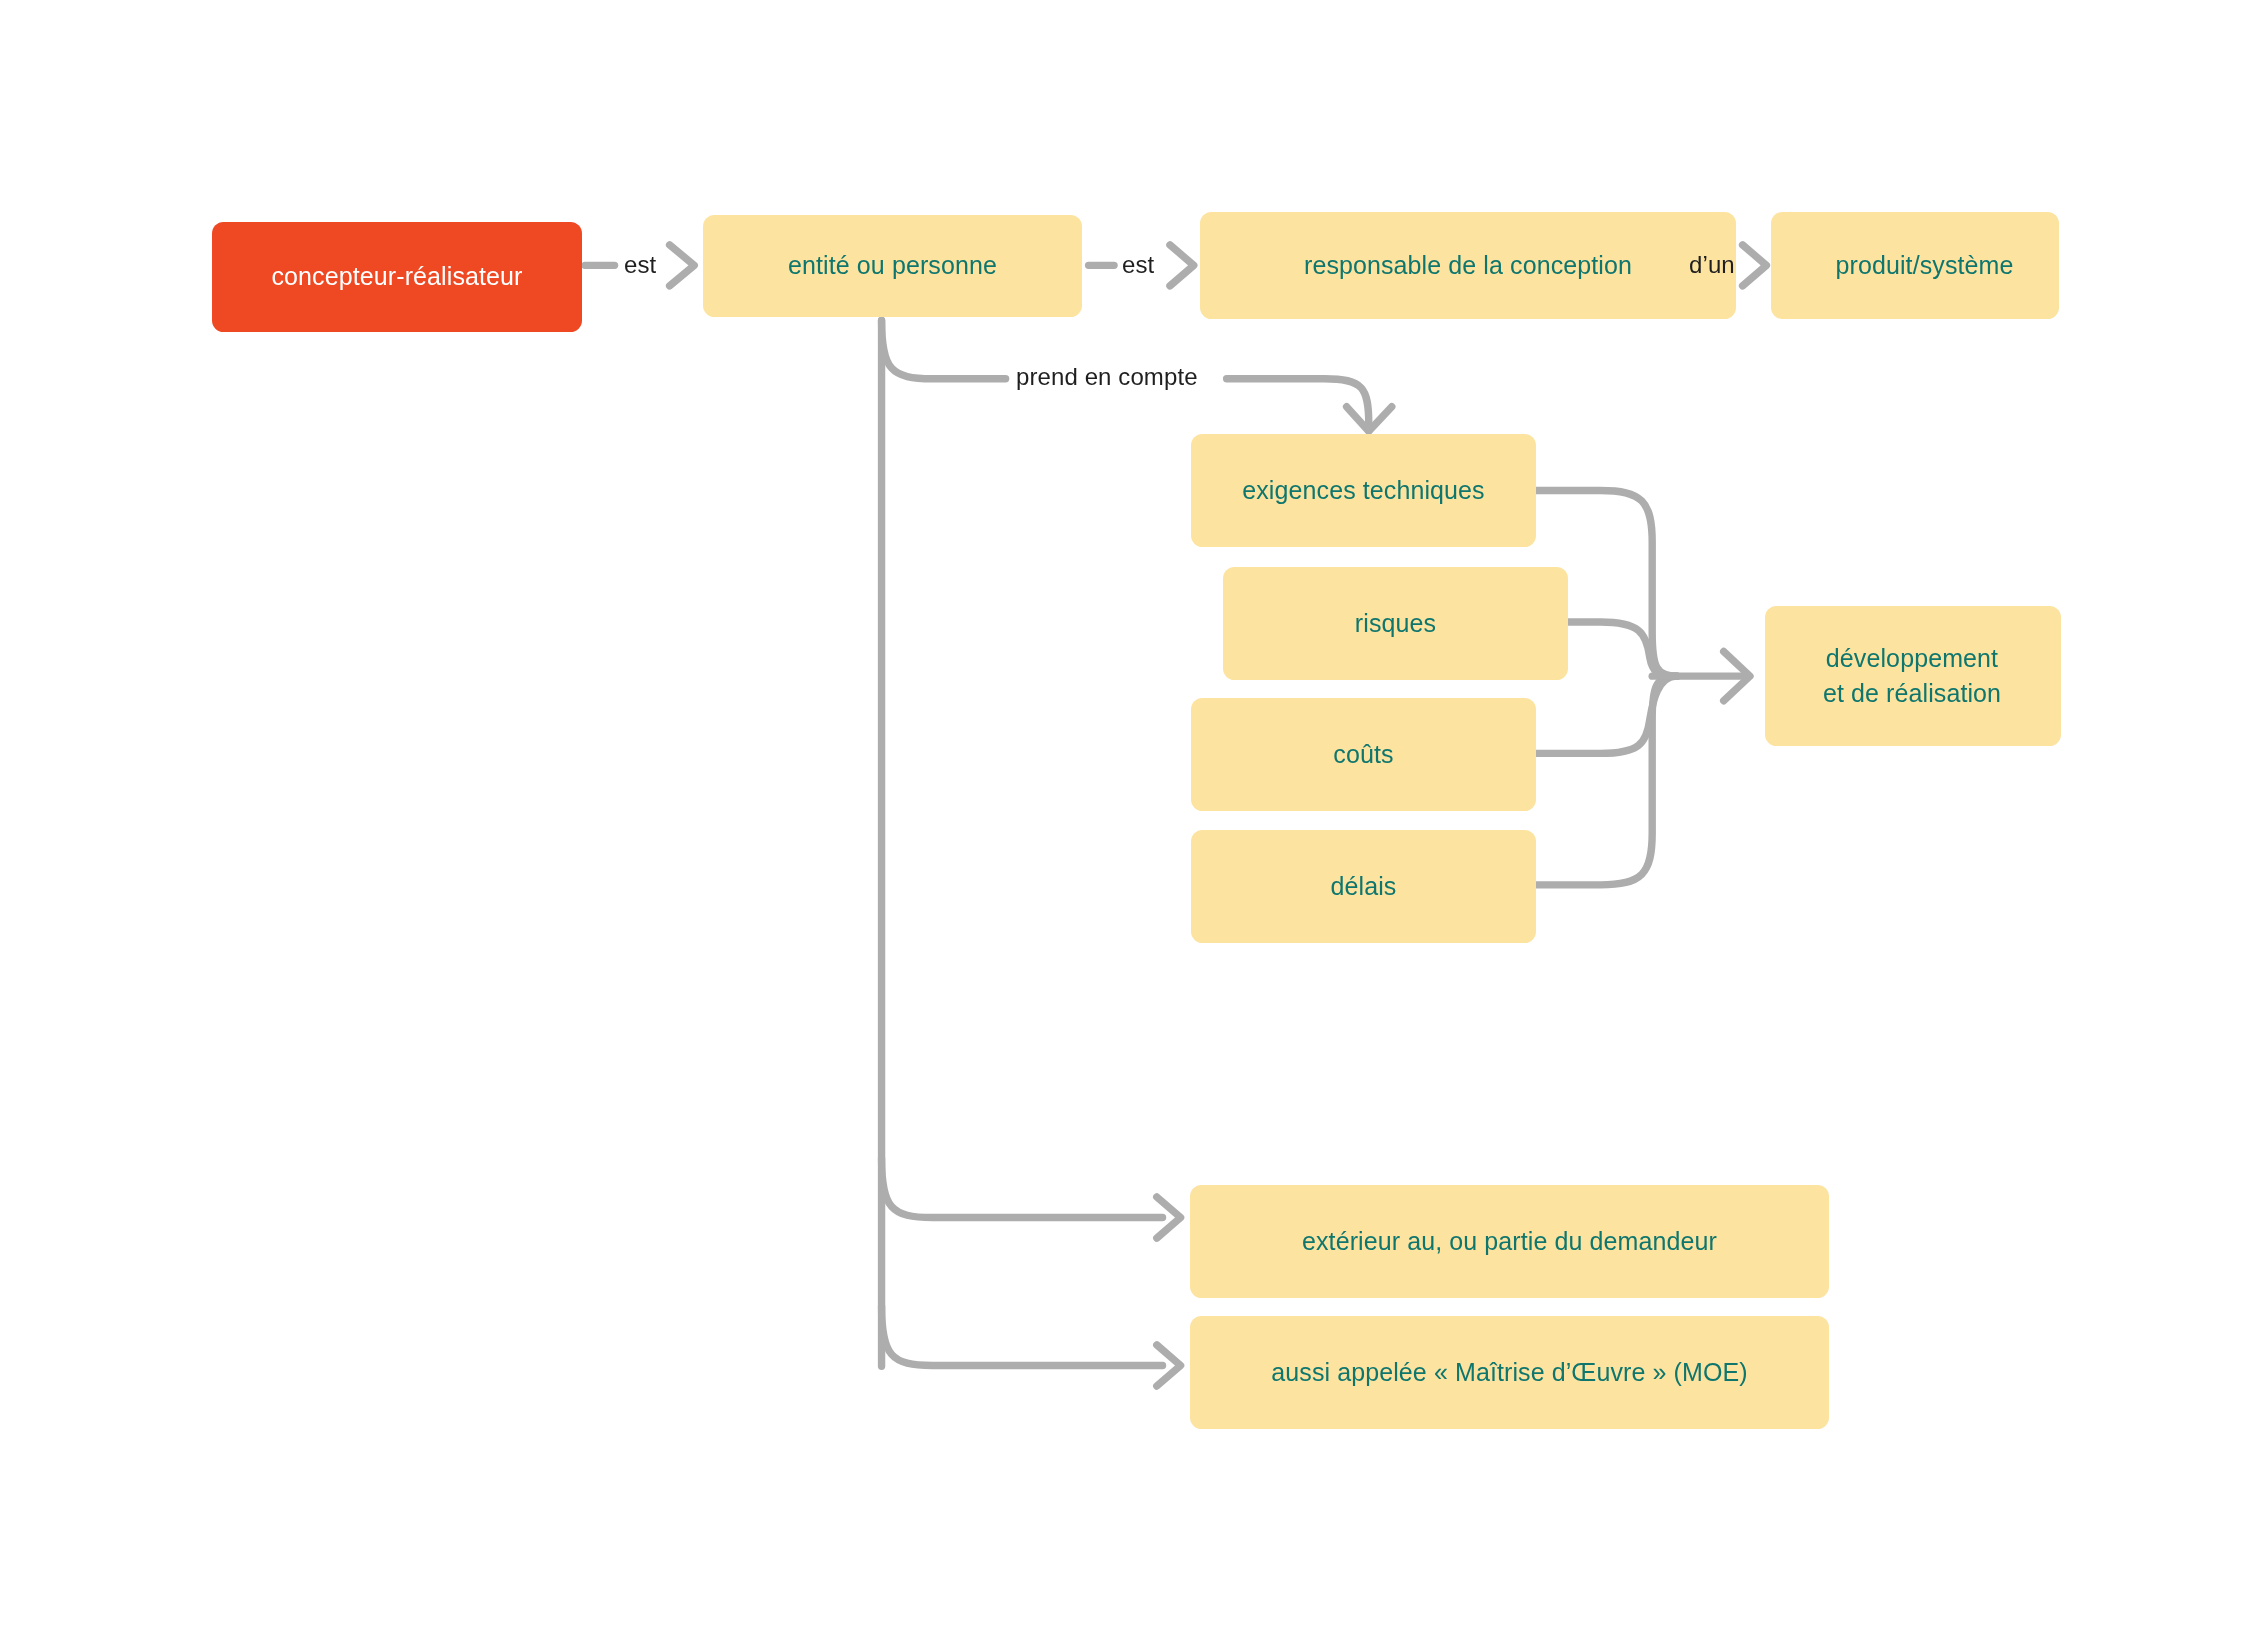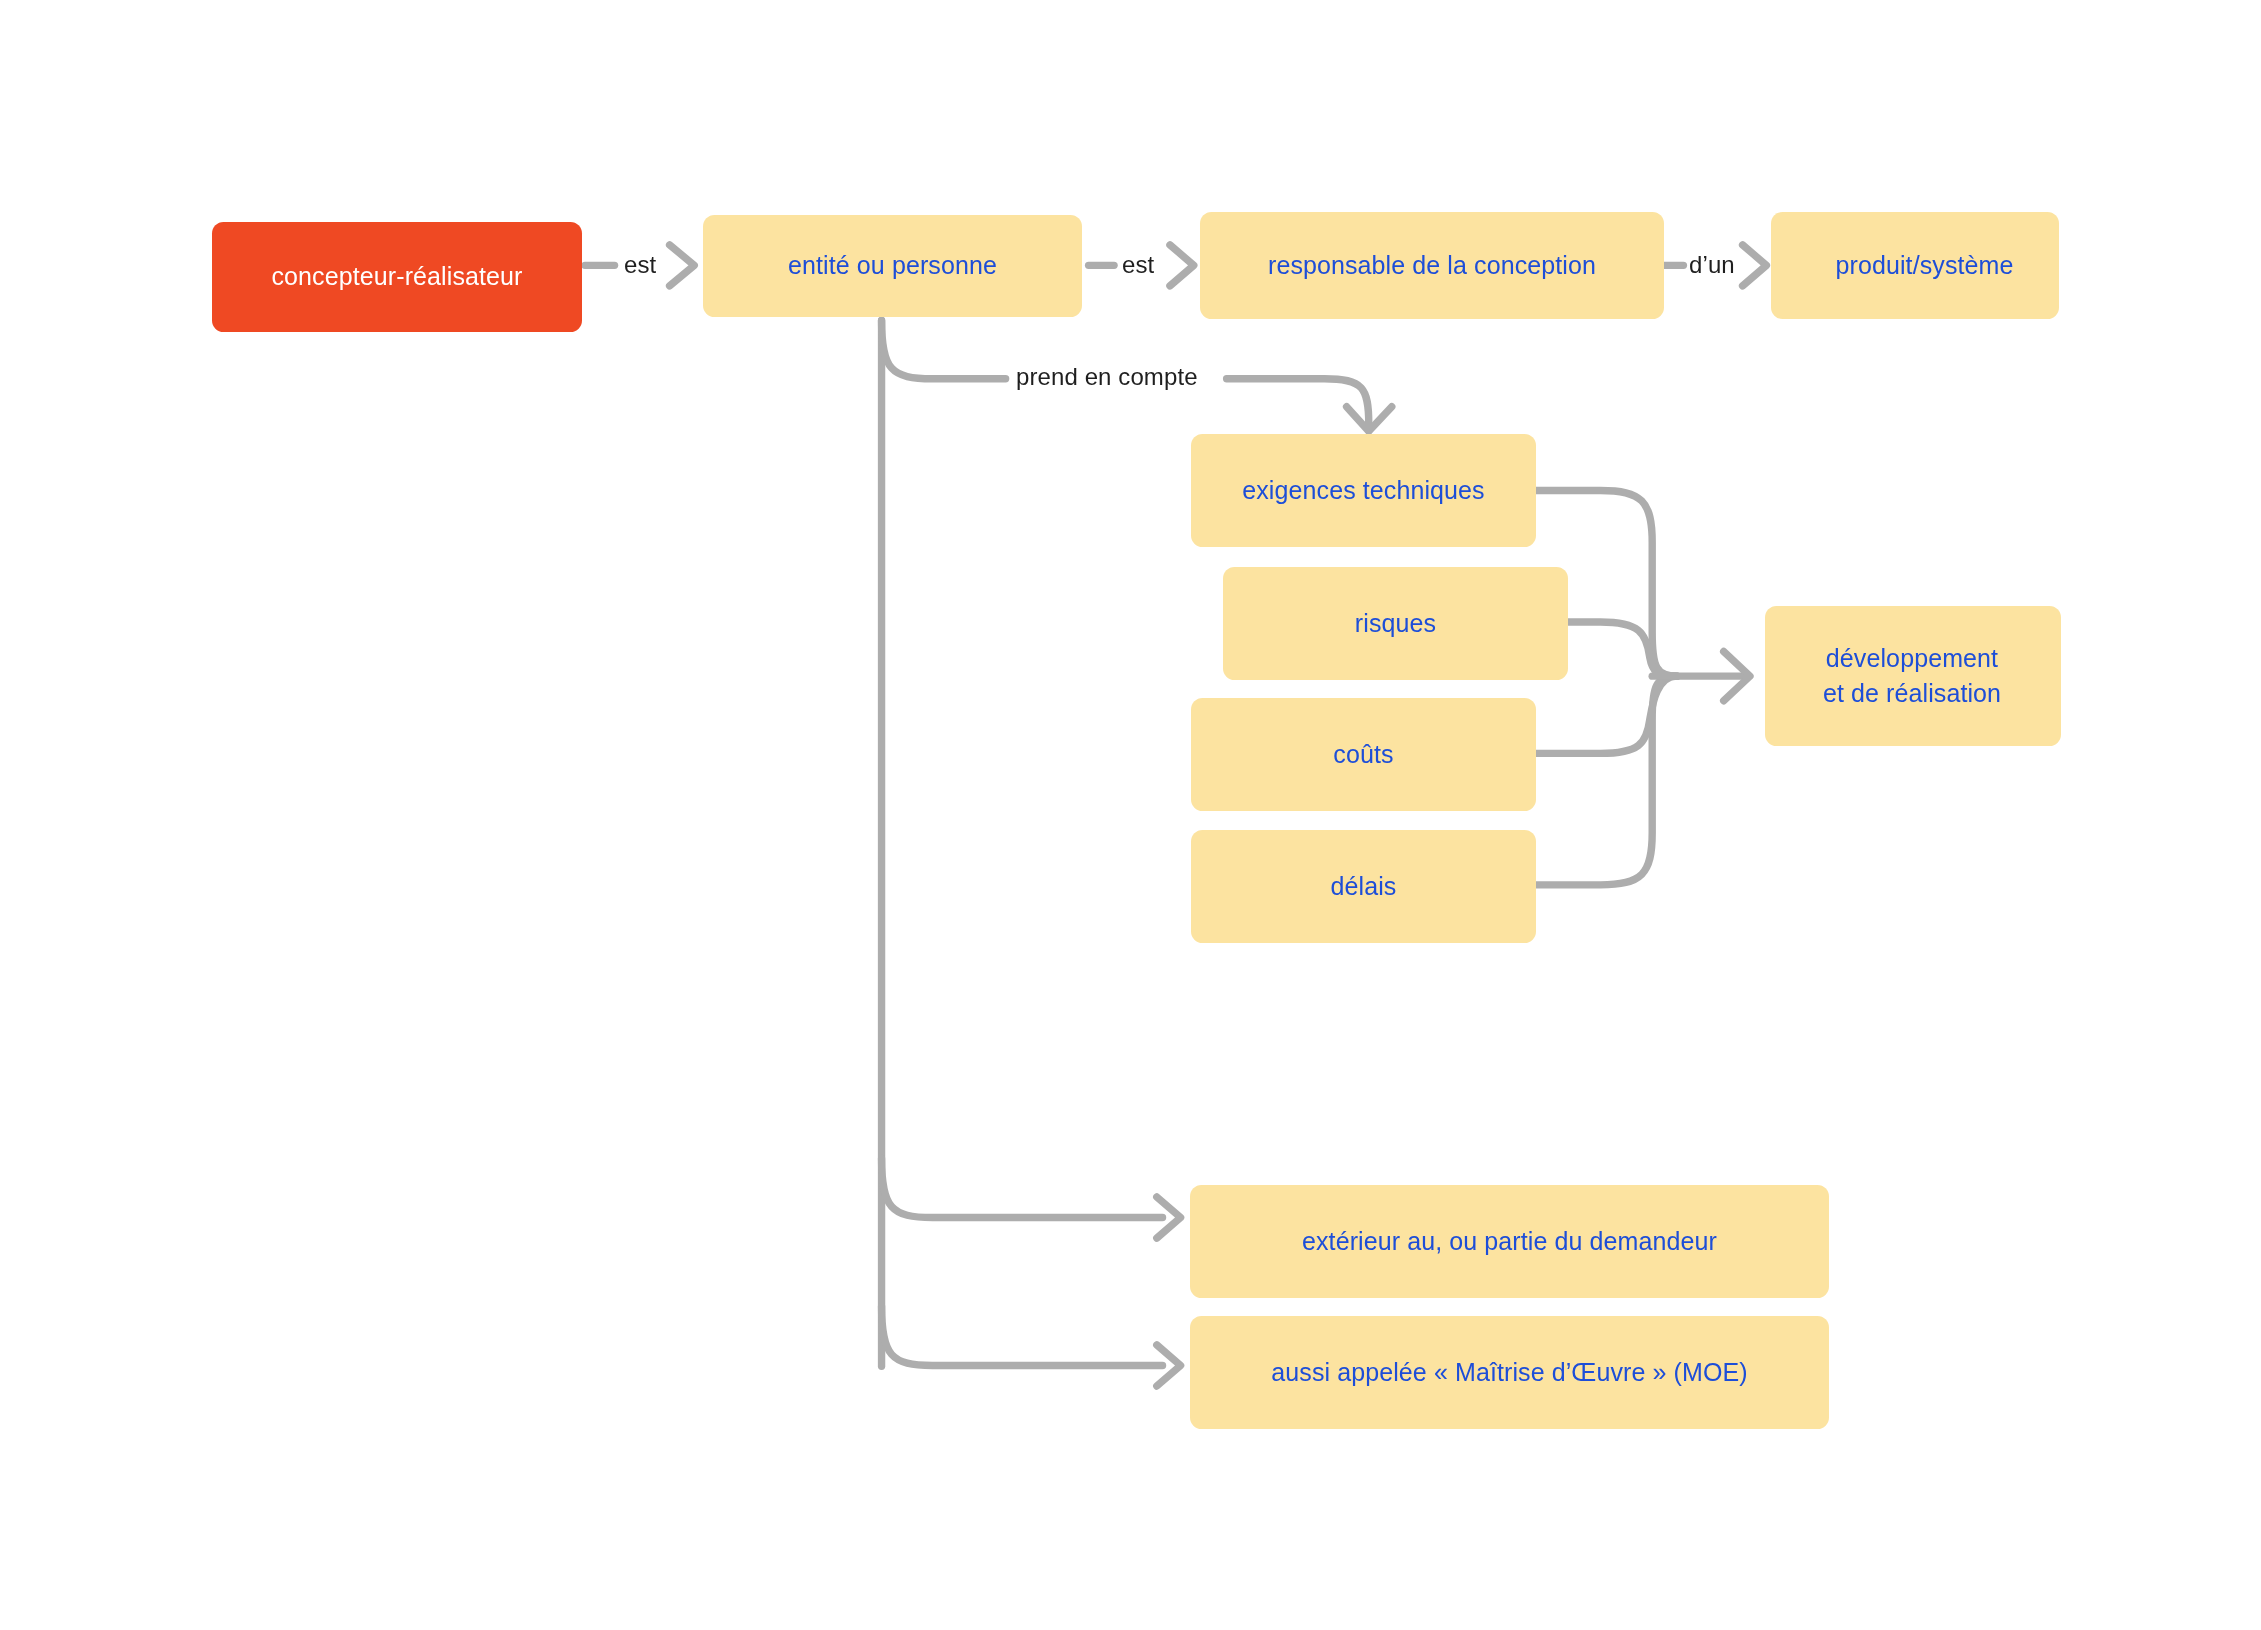--- a/index.html
+++ b/index.html
@@ -31,21 +31,21 @@
     box-sizing: border-box;
     border-radius: 11.5px;
     display: flex;
     align-items: center;
     justify-content: center;
     text-align: center;
     font-size: 25px;
     line-height: 1.42;
     letter-spacing: 0.1px;
     padding: 5px 15px;
-    color: #1d4ed8;
+    color: #0f766e;
     background: #fce3a0;
   }
   .node.root {
     background: #ef4923;
     color: #ffffff;
     margin-top: 12px;
   }
   .edge-label {
     position: absolute;
     font-size: 24px;
@@ -97,21 +97,21 @@
   </div>
 
   <div class="edge-label" style="left:624px; top:251px;">est</div>
 
   <div class="node" style="left:703px; top:215px; width:379px; height:102px;">
     <span>entité ou personne</span>
   </div>
 
   <div class="edge-label" style="left:1122px; top:251px;">est</div>
 
-  <div class="node" style="left:1200px; top:212px; width:464px; height:107px;">
+  <div class="node" style="left:1200px; top:212px; width:536px; height:107px;">
     <span>responsable de la conception</span>
   </div>
 
   <div class="edge-label" style="left:1689px; top:251px;">d’un</div>
 
   <div class="node" style="left:1771px; top:212px; width:288px; height:107px;padding-left:34px;">
     <span>produit/système</span>
   </div>
 
   <div class="edge-label" style="left:1016px; top:363px;">prend en compte</div>

